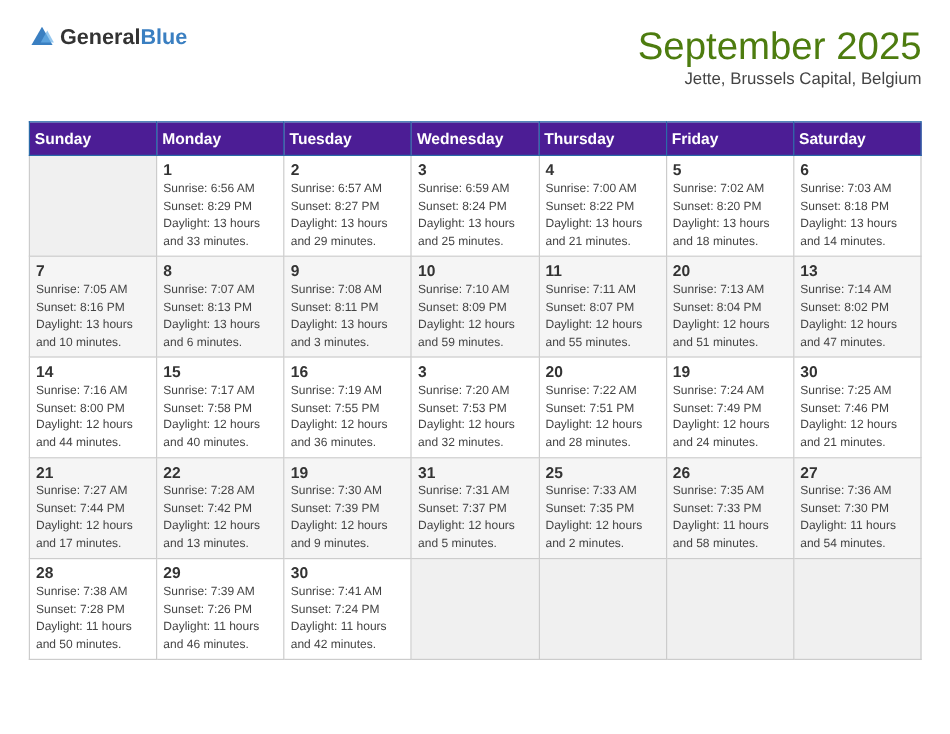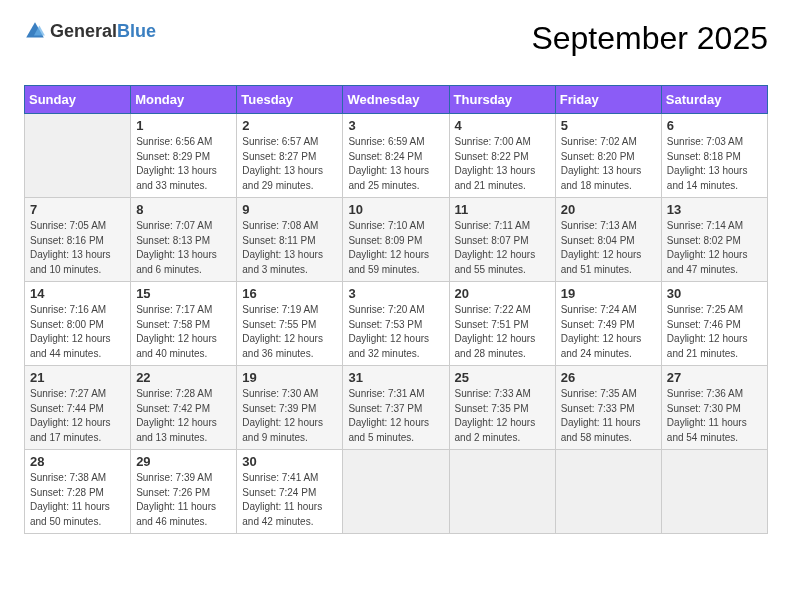--- a/index.html
+++ b/index.html
@@ -24,33 +24,33 @@
     .logo-icon {
       width: 22px;
       height: 22px;
     }
     .title-block {
       text-align: right;
     }
     .month-year {
       font-size: 32px;
       font-weight: normal;
-      color: #000000;
+      color: #4d7c0f;
     }
     .location {
       font-size: 14px;
       color: #444;
     }
     table {
       width: 100%;
       border-collapse: collapse;
       table-layout: fixed;
     }
     thead tr th {
-      background-color: #8b5cf6;
+      background-color: #4c1d95;
       color: #fff;
       font-size: 13px;
       font-weight: bold;
       padding: 6px 4px;
       text-align: left;
       border: 1px solid #2a6aa8;
     }
     tbody tr td {
       border: 1px solid #ccc;
       vertical-align: top;
@@ -93,20 +93,21 @@
     <svg class="logo-icon" viewBox="0 0 40 40">
       <polygon points="20,4 36,32 4,32" fill="#3a7fc1"></polygon>
       <polygon points="28,10 38,28 18,28" fill="#6ab0e8" opacity="0.7"></polygon>
     </svg>
     <div>
       <span style="font-size:18px;font-weight:bold;color:#333;">General</span><span style="font-size:18px;font-weight:bold;color:#3a7fc1;">Blue</span>
     </div>
   </div>
   <div class="title-block">
     <div class="month-year">September 2025</div>
+    <div class="location">Jette, Brussels Capital, Belgium</div>
   </div>
 </div>
 
 <table>
   <thead>
     <tr id="header-row">
     <th>Sunday</th>
         <th>Monday</th>
         <th>Tuesday</th>
         <th>Wednesday</th>

